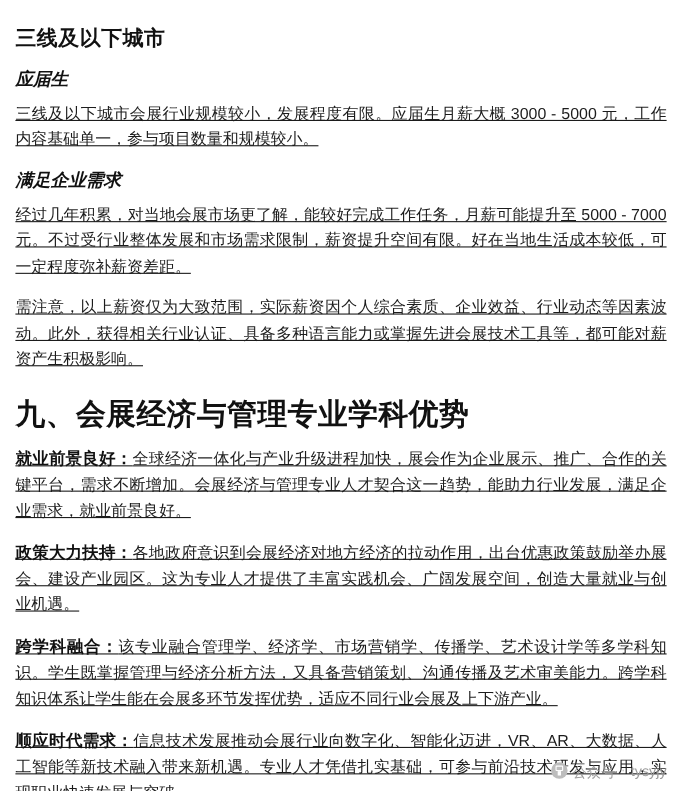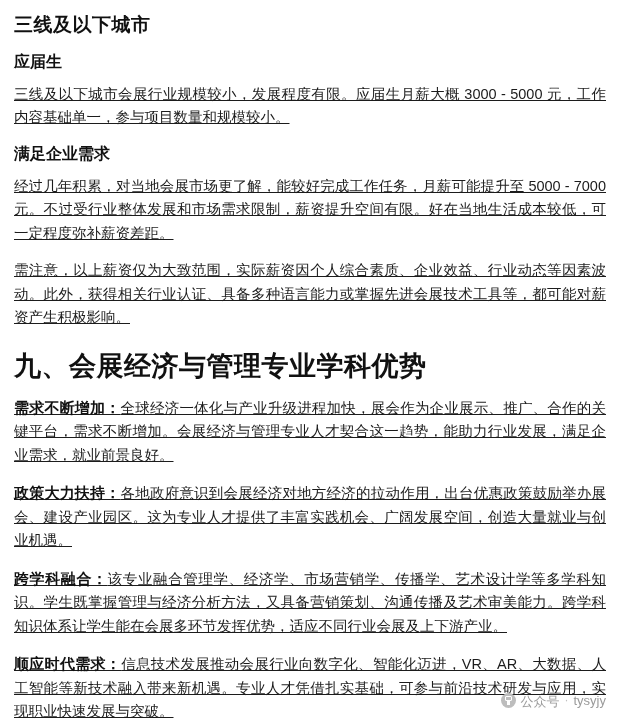--- a/index.html
+++ b/index.html
@@ -12,34 +12,35 @@
     background: #ffffff;
     font-family: "Liberation Sans", "DejaVu Sans", sans-serif;
     color: #1a1a1a;
     overflow: hidden;
   }
   .page {
     position: relative;
     width: 620px;
     height: 719px;
     box-sizing: border-box;
-    padding: 8px 14px 0 14px;
+    padding: 18px 14px 0 14px;
   }
   h1.sec-title {
     font-size: 19px;
     font-weight: bold;
     margin: 4px 0 14px 0;
     letter-spacing: 0.5px;
     color: #111;
   }
   h2.sub-title {
     font-size: 16px;
     font-weight: bold;
     margin: 6px 0 10px 0;
     color: #111;
+    font-style: italic;
   }
   h2.big-title {
     font-size: 27px;
     font-weight: bold;
     margin: 14px 0 12px 0;
     color: #111;
     letter-spacing: 0.5px;
   }
   p.body {
     font-size: 14.5px;
@@ -108,21 +109,21 @@
 
   <h2 class="sub-title">应届生</h2>
   <p class="body">三线及以下城市会展行业规模较小，发展程度有限。应届生月薪大概 3000 - 5000 元，工作内容基础单一，参与项目数量和规模较小。</p>
 
   <h2 class="sub-title">满足企业需求</h2>
   <p class="body">经过几年积累，对当地会展市场更了解，能较好完成工作任务，月薪可能提升至 5000 - 7000 元。不过受行业整体发展和市场需求限制，薪资提升空间有限。好在当地生活成本较低，可一定程度弥补薪资差距。</p>
   <p class="body tight">需注意，以上薪资仅为大致范围，实际薪资因个人综合素质、企业效益、行业动态等因素波动。此外，获得相关行业认证、具备多种语言能力或掌握先进会展技术工具等，都可能对薪资产生积极影响。</p>
 
   <h2 class="big-title">九、会展经济与管理专业学科优势</h2>
 
-  <p class="body"><span class="lead">需求不断增加：</span><span>全球经济一体化与产业升级进程加快，展会作为企业展示、推广、合作的关键平台，需求不断增加。会展经济与管理专业人才契合这一趋势，能助力行业发展，满足企业需求，就业前景良好。</span></p>
+  <p class="body"><span class="lead">就业前景良好：</span><span>全球经济一体化与产业升级进程加快，展会作为企业展示、推广、合作的关键平台，需求不断增加。会展经济与管理专业人才契合这一趋势，能助力行业发展，满足企业需求，就业前景良好。</span></p>
 
   <p class="body"><span class="lead">政策大力扶持：</span><span>各地政府意识到会展经济对地方经济的拉动作用，出台优惠政策鼓励举办展会、建设产业园区。这为专业人才提供了丰富实践机会、广阔发展空间，创造大量就业与创业机遇。</span></p>
 
   <p class="body"><span class="lead">跨学科融合：</span><span>该专业融合管理学、经济学、市场营销学、传播学、艺术设计学等多学科知识。学生既掌握管理与经济分析方法，又具备营销策划、沟通传播及艺术审美能力。跨学科知识体系让学生能在会展多环节发挥优势，适应不同行业会展及上下游产业。</span></p>
 
   <p class="body"><span class="lead">顺应时代需求：</span><span>信息技术发展推动会展行业向数字化、智能化迈进，VR、AR、大数据、人工智能等新技术融入带来新机遇。专业人才凭借扎实基础，可参与前沿技术研发与应用，实现职业快速发展与突破。</span></p>
 
   <div class="watermark">
     <span class="wm-icon"></span>
     <span>公众号</span>

